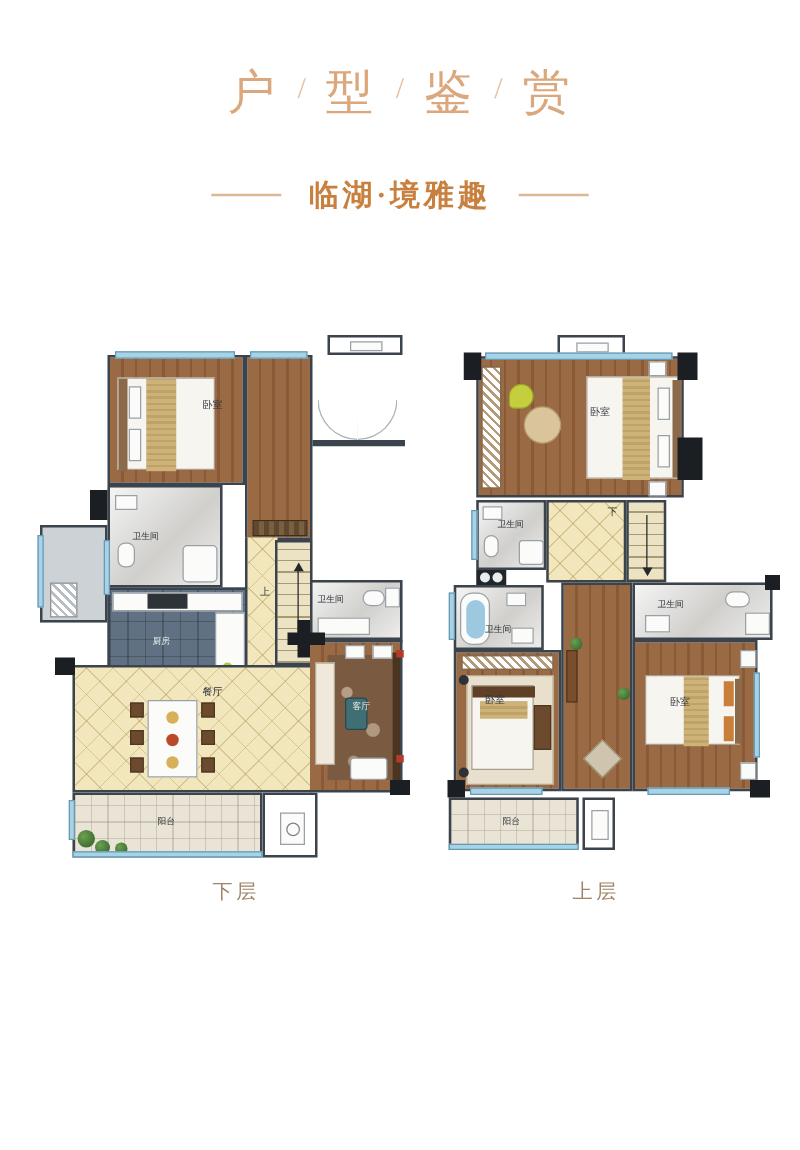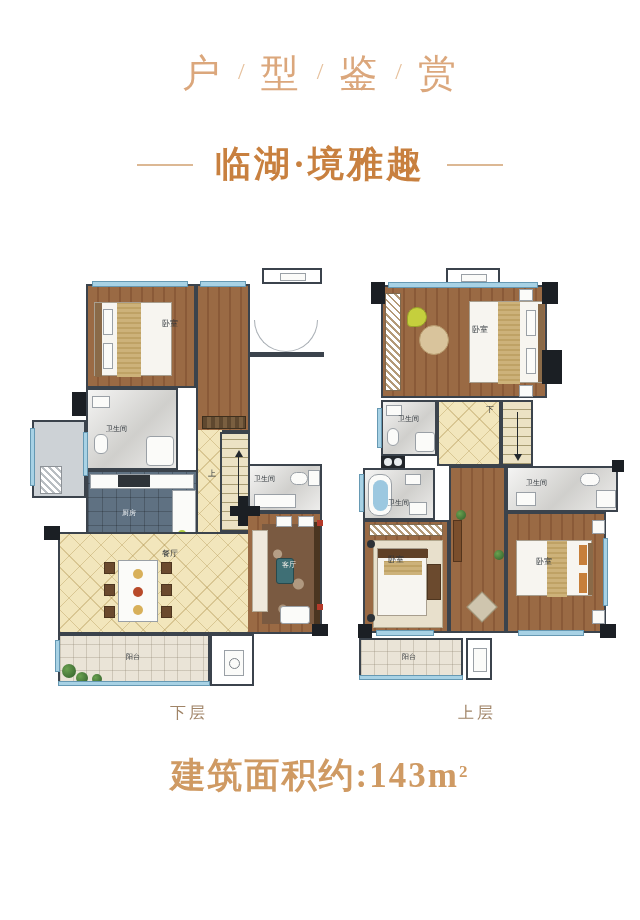--- a/index.html
+++ b/index.html
@@ -8,21 +8,21 @@
   
   .title-row{position:absolute;top:48px;left:0;width:640px;display:flex;justify-content:center;
              align-items:center;gap:16px;}
   .title-char{font-family:"Liberation Serif","DejaVu Serif",serif;font-size:38px;color:#dba77c;
               letter-spacing:2px;}
   .title-slash{font-family:"Liberation Serif","DejaVu Serif",serif;font-size:24px;color:#e6c09c;
                transform:translateY(-2px);}
   .subtitle-row{position:absolute;top:140px;left:0;width:640px;display:flex;justify-content:center;
                 align-items:center;}
   .subtitle-line{width:56px;height:2px;background:#dcb894;}
-  .subtitle-text{font-family:"Liberation Serif","DejaVu Serif",serif;font-weight:bold;font-size:36px;
+  .subtitle-text{font-family:"Liberation Serif","DejaVu Serif",serif;font-weight:bold;font-size:24px;
                  color:#c8803f;margin:0 22px;letter-spacing:3px;}
   
   .plan{position:absolute;}
   .room{position:absolute;box-sizing:border-box;border:2px solid #3b434c;}
   .noborder{border:none;}
   .wood{background:repeating-linear-gradient(90deg,#9a6a44 0 9px,#8a5a38 9px 11px);}
   .beige{background-color:#f2e6bc;
          background-image:repeating-linear-gradient(45deg,rgba(170,140,70,.35) 0 1px,transparent 1px 15px),
                           repeating-linear-gradient(-45deg,rgba(170,140,70,.35) 0 1px,transparent 1px 15px);}
   .marble{background-color:#dcdbd8;
@@ -295,17 +295,14 @@
     <div class="wall" style="left:186px;top:14px;width:16px;height:22px;"></div>
     <div class="wall" style="left:186px;top:82px;width:20px;height:34px;"></div>
     <div class="wall" style="left:2px;top:356px;width:14px;height:14px;"></div>
     <div class="wall" style="left:244px;top:356px;width:16px;height:14px;"></div>
     <div class="wall" style="left:256px;top:192px;width:12px;height:12px;"></div>
   </div>
 
   <span class="caption" style="left:170px;top:703px;">下层</span>
   <span class="caption" style="left:458px;top:703px;">上层</span>
 
-  <div class="footer">
-    <span>建筑面积约:143m</span><sup>2</sup>
-  </div>
 
 </div>
 
 </body></html>

